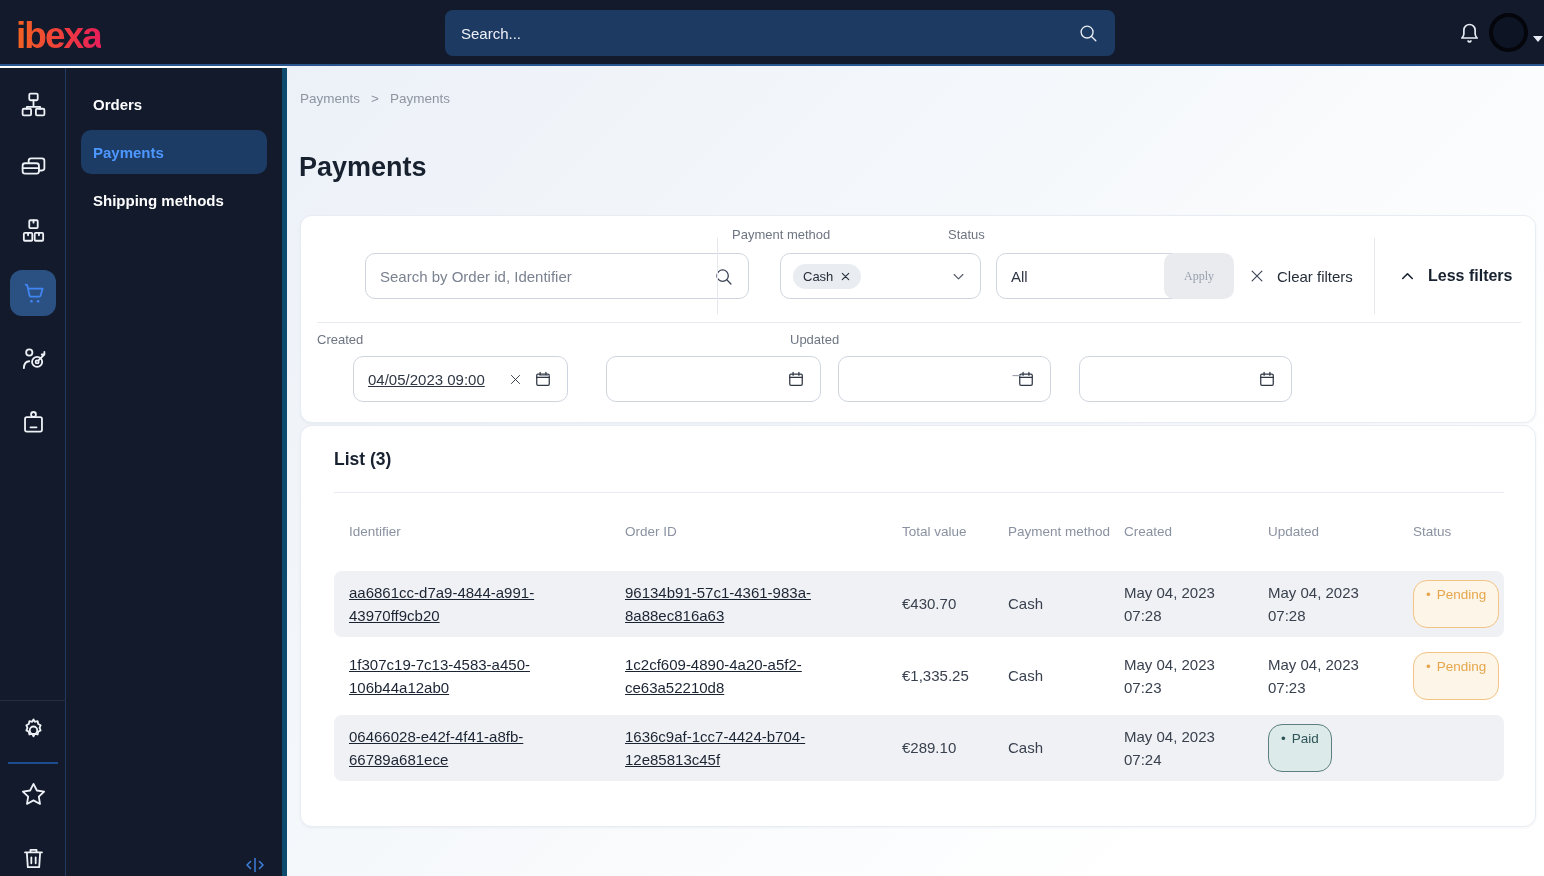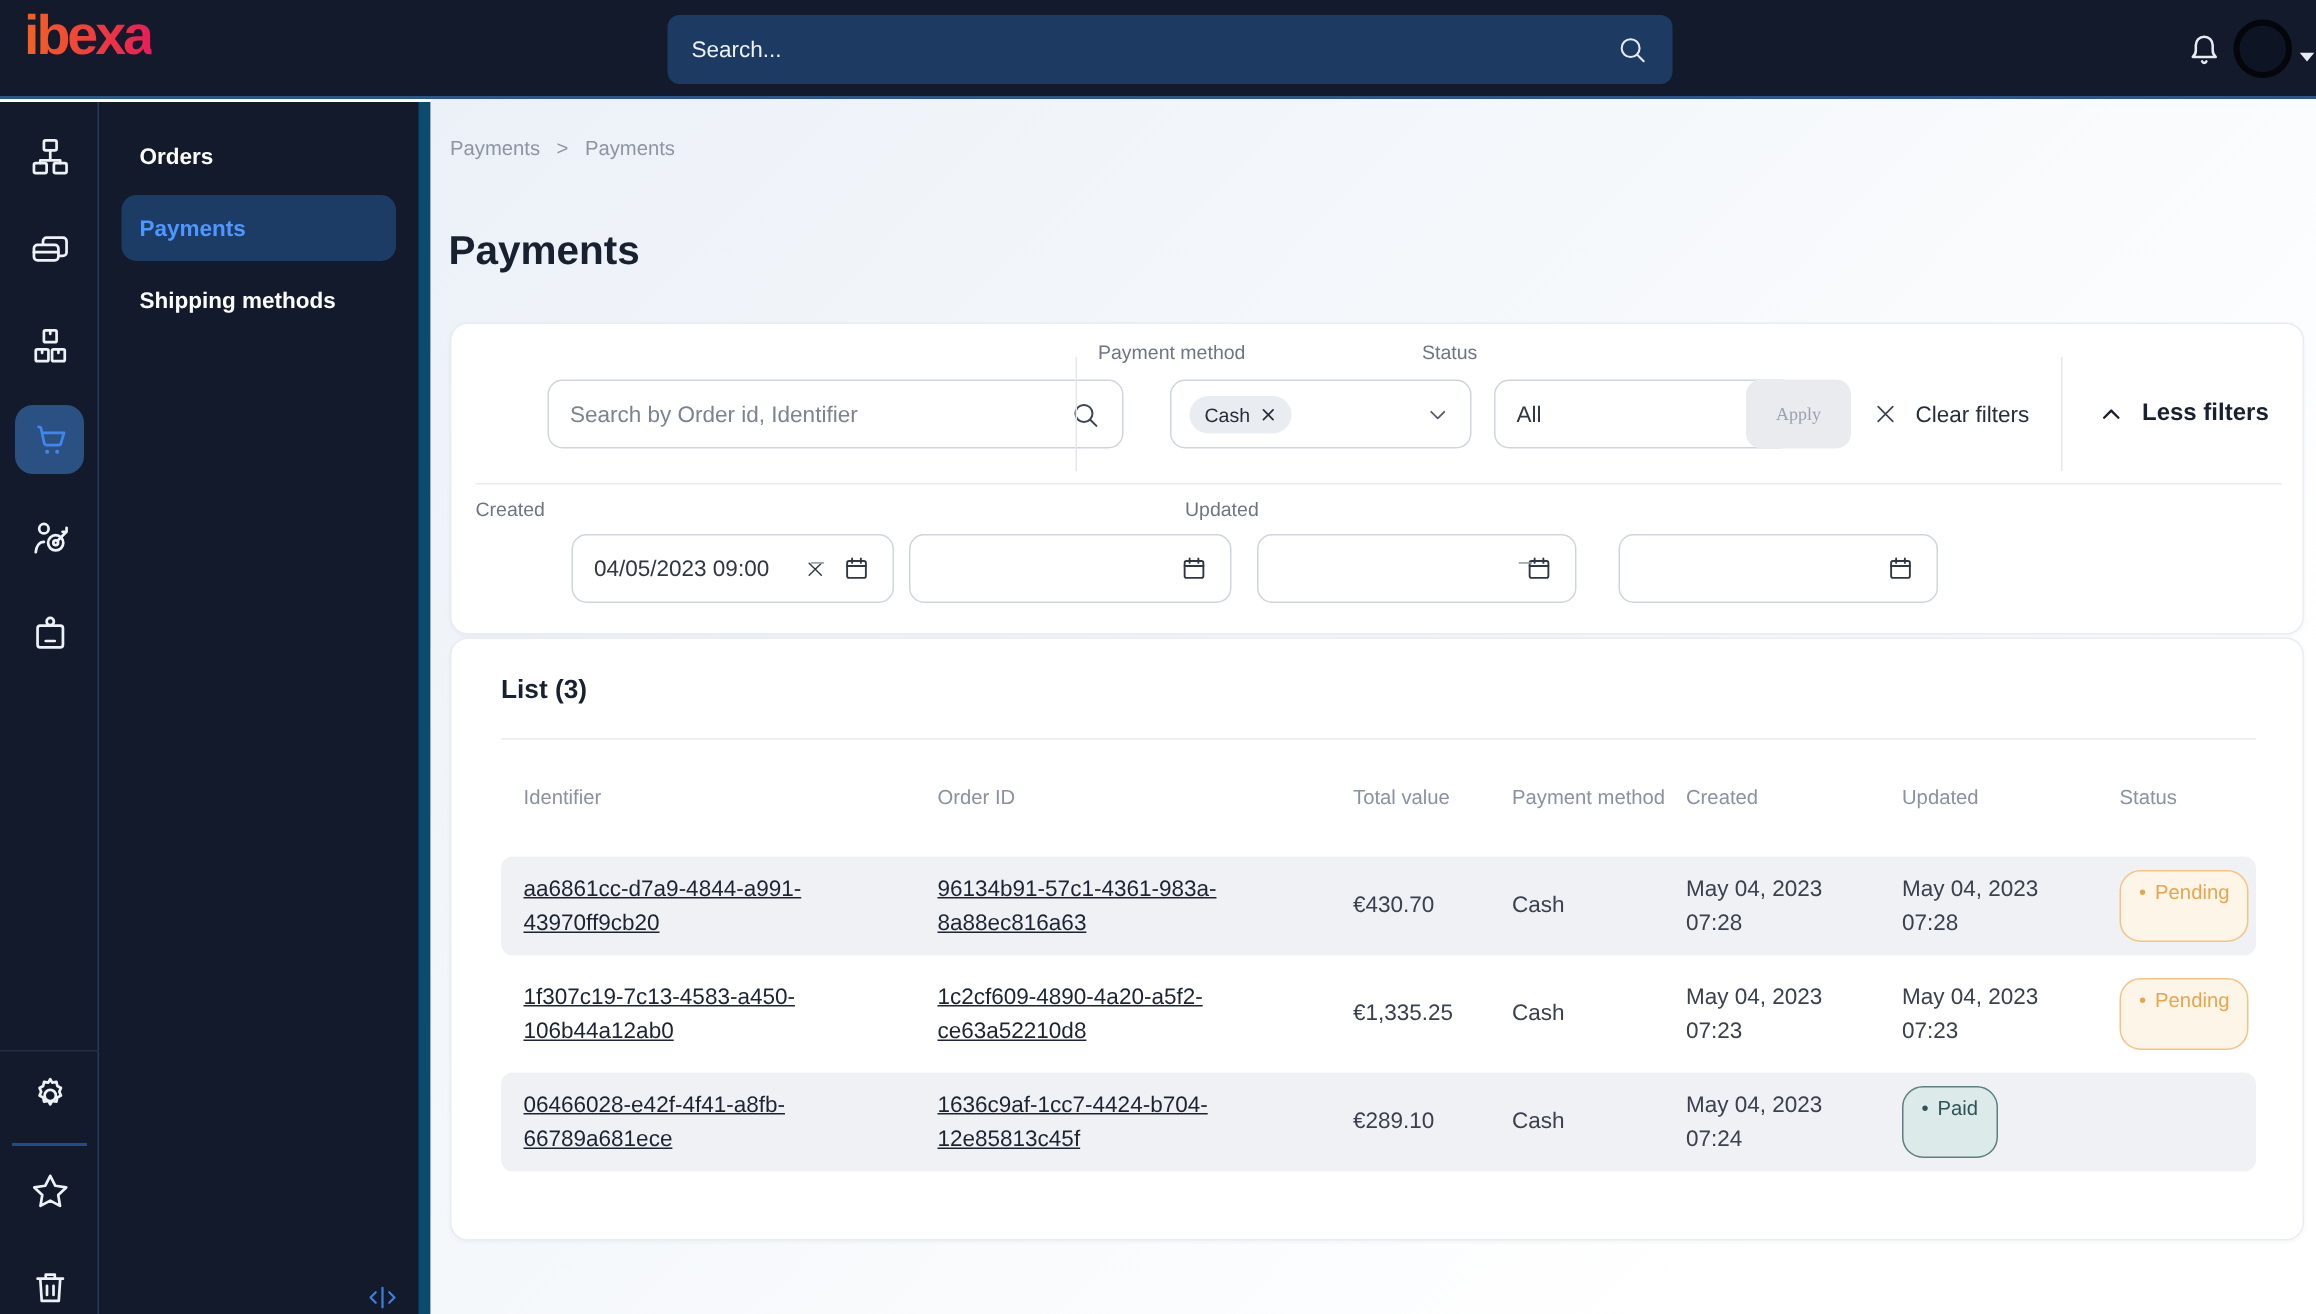--- a/index.html
+++ b/index.html
@@ -3,21 +3,21 @@
 <meta charset="utf-8">
 <style>
   * { box-sizing: border-box; margin: 0; padding: 0; }
   html,body { width:1544px; height:876px; overflow:hidden; }
   body { font-family:"Liberation Sans", sans-serif; background:#fff; }
   .app { position:relative; width:1544px; height:876px; }
 
   
   .topbar { position:absolute; left:0; top:0; width:1544px; height:66px;
             background:#121a2b; border-bottom:2px solid #2b5globa; border-bottom:2px solid #2a5690; }
-  .logo { position:absolute; left:16px; top:3px; font-size:37px; font-weight:800; letter-spacing:-2px;
+  .logo { position:absolute; left:16px; top:15px; font-size:37px; font-weight:800; letter-spacing:-2px;
           background:linear-gradient(90deg,#f26322 0%,#ef3d3d 55%,#e61e5a 100%);
           -webkit-background-clip:text; background-clip:text; color:transparent; }
   .topbar-search { position:absolute; left:445px; top:10px; width:670px; height:46px;
                    background:#1d3a62; border-radius:8px; display:flex; align-items:center; padding:0 16px; }
   .topbar-search input { flex:1; border:none; outline:none; background:transparent; color:#fff; font-size:15px; font-family:inherit; }
   .topbar-search input::placeholder { color:#eef2f8; }
   .icon { display:inline-flex; }
   .icon svg { stroke:currentColor; fill:none; stroke-width:1.5; stroke-linecap:round; stroke-linejoin:round; }
   .ts-icon { color:#e7ecf4; }
   .bell { position:absolute; left:1456px; top:20px; width:27px; height:27px; background:none; border:none; color:#e7ecf4; cursor:pointer; }
@@ -29,21 +29,21 @@
   .rail { position:absolute; left:0; top:68px; width:66px; height:808px; background:#121a2b; border-right:1px solid #223c61; }
   .rail-btn { position:absolute; left:10px; width:46px; height:46px; display:flex; align-items:center; justify-content:center;
               background:none; border:none; color:#eef1f6; cursor:pointer; border-radius:12px; }
   .rail-btn svg { width:29px; height:29px; }
   .rail-btn.active { background:#2b5183; color:#4186f0; }
   .rail-sep { position:absolute; left:0; top:632px; width:66px; height:1px; background:#232e42; }
   .rail-accent { position:absolute; left:8px; top:694px; width:50px; height:2px; background:#1d4d8f; }
 
   
   .submenu { position:absolute; left:66px; top:68px; width:221px; height:808px; background:#121a2b;
-             border-right:8px solid #0c4a6e; padding-top:14px; }
+             border-right:5px solid #0c4a6e; padding-top:14px; }
   .menu-item { margin:0 15px 4px 15px; height:44px; border-radius:10px; display:flex; align-items:center;
                padding:0 12px; color:#fdfdfe; font-size:15px; font-weight:600; cursor:pointer; }
   .menu-item.active { background:#1c3c66; color:#4d97ff; }
   .collapse-btn { position:absolute; left:177px; top:785px; width:26px; height:26px; background:none; border:none;
                   color:#3e7fd9; cursor:pointer; }
 
   
   .main { position:absolute; left:287px; top:66px; width:1257px; height:810px;
           background:linear-gradient(135deg,#ecf1f8 0%,#f5f8fb 40%,#ffffff 80%); }
   .breadcrumb { position:absolute; left:13px; top:25px; display:flex; gap:11px; font-size:13.5px; color:#8e95a1; }
@@ -77,21 +77,21 @@
   .f-apply { position:absolute; left:863px; top:37px; width:70px; height:46px; background:#e9ebef; border:none;
              border-radius:10px; color:#99a1ad; font-size:12px; font-family:Liberation Serif, serif; }
   .f-clear { position:absolute; left:947px; top:37px; height:46px; display:flex; align-items:center; gap:11px;
              background:none; border:none; font-size:15px; color:#262e3a; font-family:inherit; cursor:pointer; }
   .f-div2 { left:1073px; top:22px; height:76px; }
   .f-toggle { position:absolute; left:1097px; top:37px; height:46px; display:flex; align-items:center; gap:11px;
               background:none; border:none; font-size:16px; font-weight:700; color:#18212f; font-family:inherit; cursor:pointer; }
   .f-hdiv { left:16px; top:106px; width:1204px; }
   .f-created-label { left:16px; top:116px; }
   .f-updated-label { left:489px; top:116px; }
-  .f-date1 { left:32px;  top:140px; width:215px; height:46px; gap:10px; }
+  .f-date1 { left:4px;  top:140px; width:215px; height:46px; gap:10px;text-decoration:underline; }
   .f-date2 { left:257px; top:140px; width:215px; height:46px; }
   .f-date3 { left:489px; top:140px; width:213px; height:46px; }
   .f-date4 { left:730px; top:140px; width:213px; height:46px; }
   .dash { position:absolute; top:150px; width:18px; text-align:center; color:#9aa1ad; font-size:16px; }
   .f-dash1 { left:235px; } .f-dash2 { left:707px; }
   .cal-btn, .xs-btn { background:none; border:none; color:#2f3744; cursor:pointer; display:inline-flex; }
 
   
   .list-title { position:absolute; left:33px; top:23px; font-size:17.5px; font-weight:700; color:#18212f; }
   .list-hdiv { left:33px; top:66px; width:1170px; }

